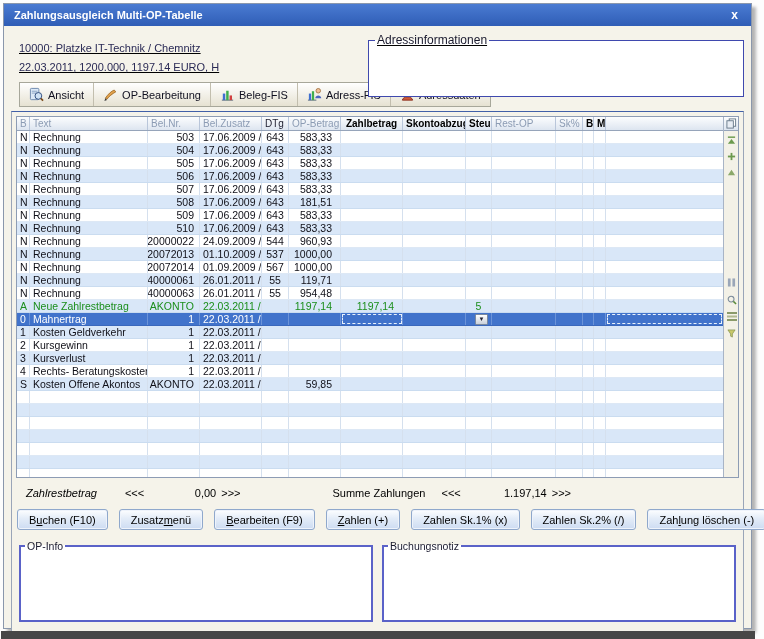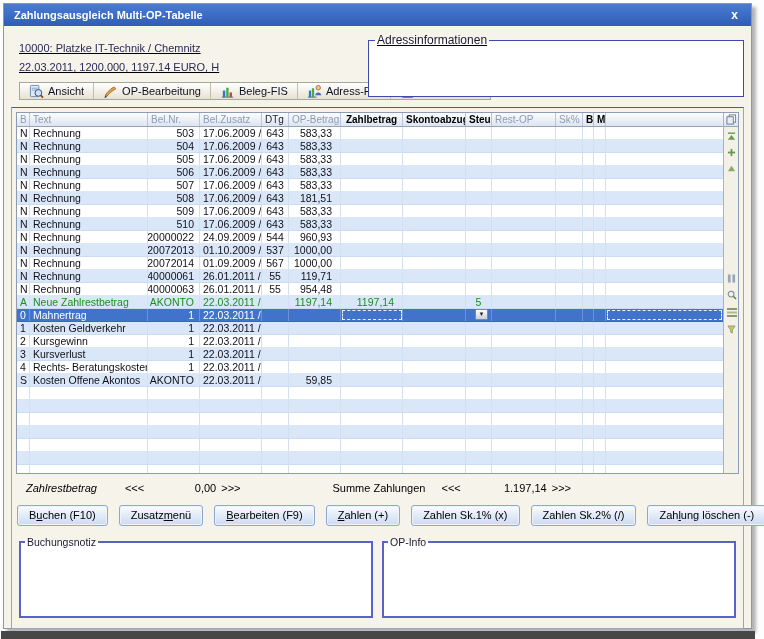--- a/index.html
+++ b/index.html
@@ -20,21 +20,21 @@
   }
   .titlebar .close { margin-left: auto; font-size: 12px; font-weight: bold; cursor: default; padding: 0 3px; }
 
   .content { padding: 5px 7px 0 7px; }
 
   .top { display: flex; align-items: stretch; text-decoration: underline; }
   .top-left { width: 345px; padding: 4px 0 0 8px; }
   .info-line { font-size: 11px; color: #2a2a55; margin-top: 7px; white-space: nowrap; }
 
   .tabbar {
-    margin-top: 9px; display: inline-flex; height: 18px;
+    margin-top: 9px; display: inline-flex; height: 25px;
     border: 1px solid #a7a79a; background: linear-gradient(#ffffff, #e6e2d2);
   }
   .tab { display: flex; align-items: center; gap: 4px; padding: 0 9px; font-size: 11px; color: #101020;
          border-right: 1px solid #c2beae; white-space: nowrap; cursor: default; }
   .tab:last-child { border-right: none; }
   .tab .icn { display: inline-flex; }
 
   fieldset.addr {
     flex: 1; margin-left: 12px; margin-top: 2px; height: 64px;
     border: 1px solid #3f49ae; background: #fff; padding: 0 6px 2px 6px;
@@ -732,25 +732,25 @@
             </button>
             <button class="btn">
               <span>Zah</span>
               <span class="key">l</span>
               <span>ung löschen (-)</span>
             </button>
           </div>
 
         <div class="notes">
           <fieldset class="note">
-            <legend>Buchungsnotiz</legend>
+            <legend>OP-Info</legend>
             <div class="notearea"></div>
           </fieldset>
           <fieldset class="note">
-            <legend>OP-Info</legend>
+            <legend>Buchungsnotiz</legend>
             <div class="notearea"></div>
           </fieldset>
         </div>
 
       </div>
     </div>
   </div>
   <div class="window-shadow-bar"></div>
 </div>
 

